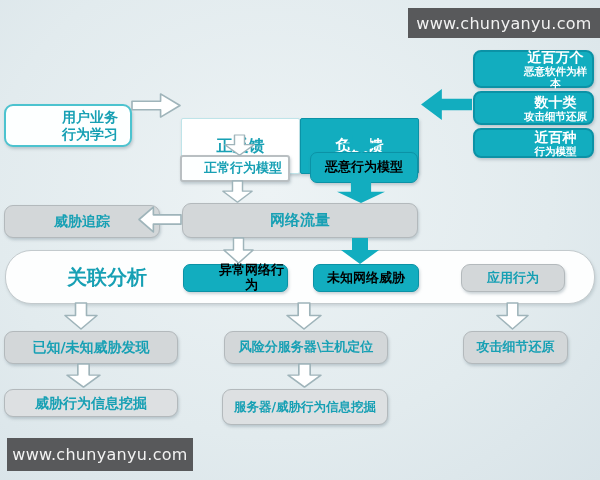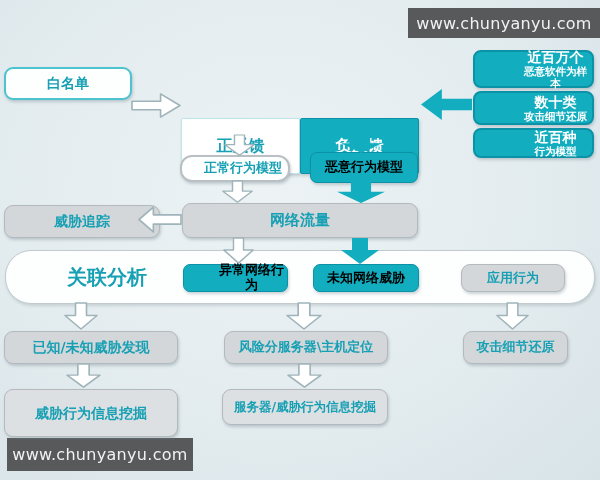--- a/index.html
+++ b/index.html
@@ -28,21 +28,21 @@
     text-align:center;font-weight:bold;box-sizing:border-box;
     font-size:14px;line-height:1.15;
     box-shadow:1px 2px 3px rgba(110,130,140,.35);
   }
   .col{flex-direction:column;padding-left:44px;}
   .white-teal{background:#fdffff;border:2px solid var(--teal-border-light);border-radius:9px;color:var(--teal-text);}
   .plain-white{background:#ffffff;border:1px solid #bfe4e9;color:var(--teal-text);}
   .teal-sq{background:var(--teal);color:#fff;border:1px solid var(--teal-dark);}
   .teal{background:var(--teal);color:#000000;border-radius:7px;border:1px solid var(--teal-dark);}
   .teal-bordered{background:var(--teal);border:2px solid var(--teal-dark);border-radius:8px;color:#fff;}
-  .whitebox{background:#fdffff;border:2px solid #b9bfc2;border-radius:12px;color:var(--teal-text);padding-left:16px;}
+  .whitebox{background:#fdffff;border:2px solid #b9bfc2;border-radius:3px;color:var(--teal-text);padding-left:16px;}
   .gray{background:var(--gray-fill);border:1px solid var(--gray-border);border-radius:9px;color:var(--teal-text);}
   .gray-light{background:var(--gray-light);border:1px solid var(--gray-border);border-radius:9px;color:var(--teal-text);}
   .container{
     position:absolute;background:#fdfefe;border:1px solid #c3cacd;border-radius:26px;
     box-shadow:1px 2px 3px rgba(110,130,140,.25);
   }
   .label{position:absolute;font-weight:bold;color:var(--teal-text);}
   .wm{
     position:absolute;background:var(--wm-bg);color:#f2f2f2;
     display:flex;align-items:center;justify-content:center;
@@ -59,21 +59,24 @@
   .fs12{font-size:12.5px;}
 </style>
 </head>
 <body>
 
 <div id="stage">
 
   <div class="wm" style="left:408px;top:8px;width:192px;height:30px;">www.chunyanyu.com</div>
   <div class="wm" style="left:7px;top:438px;width:186px;height:33px;">www.chunyanyu.com</div>
 
-  <div class="node white-teal" style="left:4px;top:67px;width:128px;height:33px;">白名单</div>
+  <div class="node white-teal col" style="left:4px;top:104px;width:128px;height:43px;">
+    <span>用户业务</span>
+    <span>行为学习</span>
+  </div>
 
   <div class="node plain-white fs16" style="left:181px;top:79px;width:119px;height:56px;border-radius:2px;">正反馈</div>
   <div class="node teal-sq fs16" style="left:300px;top:79px;width:119px;height:56px;border-radius:2px;">负反馈</div>
 
   <div class="node teal-bordered col" style="left:473px;top:50px;width:121px;height:38px;">
     <span class="l1">近百万个</span>
     <span class="l2">恶意软件为样本</span>
   </div>
   <div class="node teal-bordered col" style="left:473px;top:91px;width:121px;height:34px;">
     <span class="l1">数十类</span>
@@ -93,21 +96,21 @@
   <div class="container" style="left:5px;top:250px;width:588px;height:52px;"></div>
   <div class="label" style="left:52px;top:264px;width:110px;font-size:20px;text-align:center;">关联分析</div>
   <div class="node teal fs13" style="left:183px;top:264px;width:105px;height:28px;padding-left:32px;">异常网络行为</div>
   <div class="node teal fs13" style="left:313px;top:264px;width:106px;height:28px;">未知网络威胁</div>
   <div class="node gray fs13" style="left:461px;top:264px;width:104px;height:28px;">应用行为</div>
 
   <div class="node gray" style="left:4px;top:331px;width:174px;height:33px;">已知/未知威胁发现</div>
   <div class="node gray fs13" style="left:224px;top:331px;width:164px;height:33px;">风险分服务器\主机定位</div>
   <div class="node gray fs13" style="left:463px;top:331px;width:105px;height:33px;">攻击细节还原</div>
 
-  <div class="node gray-light" style="left:4px;top:389px;width:174px;height:48px;">威胁行为信息挖掘</div>
+  <div class="node gray-light" style="left:4px;top:389px;width:174px;height:28px;">威胁行为信息挖掘</div>
   <div class="node gray-light fs12" style="left:222px;top:389px;width:166px;height:36px;">服务器/威胁行为信息挖掘</div>
 
   <svg class="arrow" style="left:132px;top:93px;" width="49" height="25" viewBox="0 0 48 26" preserveAspectRatio="none">
     <polygon class="a-hollow" points="0,8.5 28,8.5 28,1 47,13 28,25 28,17.5 0,17.5"></polygon>
     </svg>
 
   <svg class="arrow" style="left:420px;top:88px;" width="52" height="33" viewBox="0 0 50 32" preserveAspectRatio="none">
     <polygon class="a-solid" points="50,10.5 21,10.5 21,1 1,16 21,31 21,21.5 50,21.5"></polygon>
     </svg>
 

